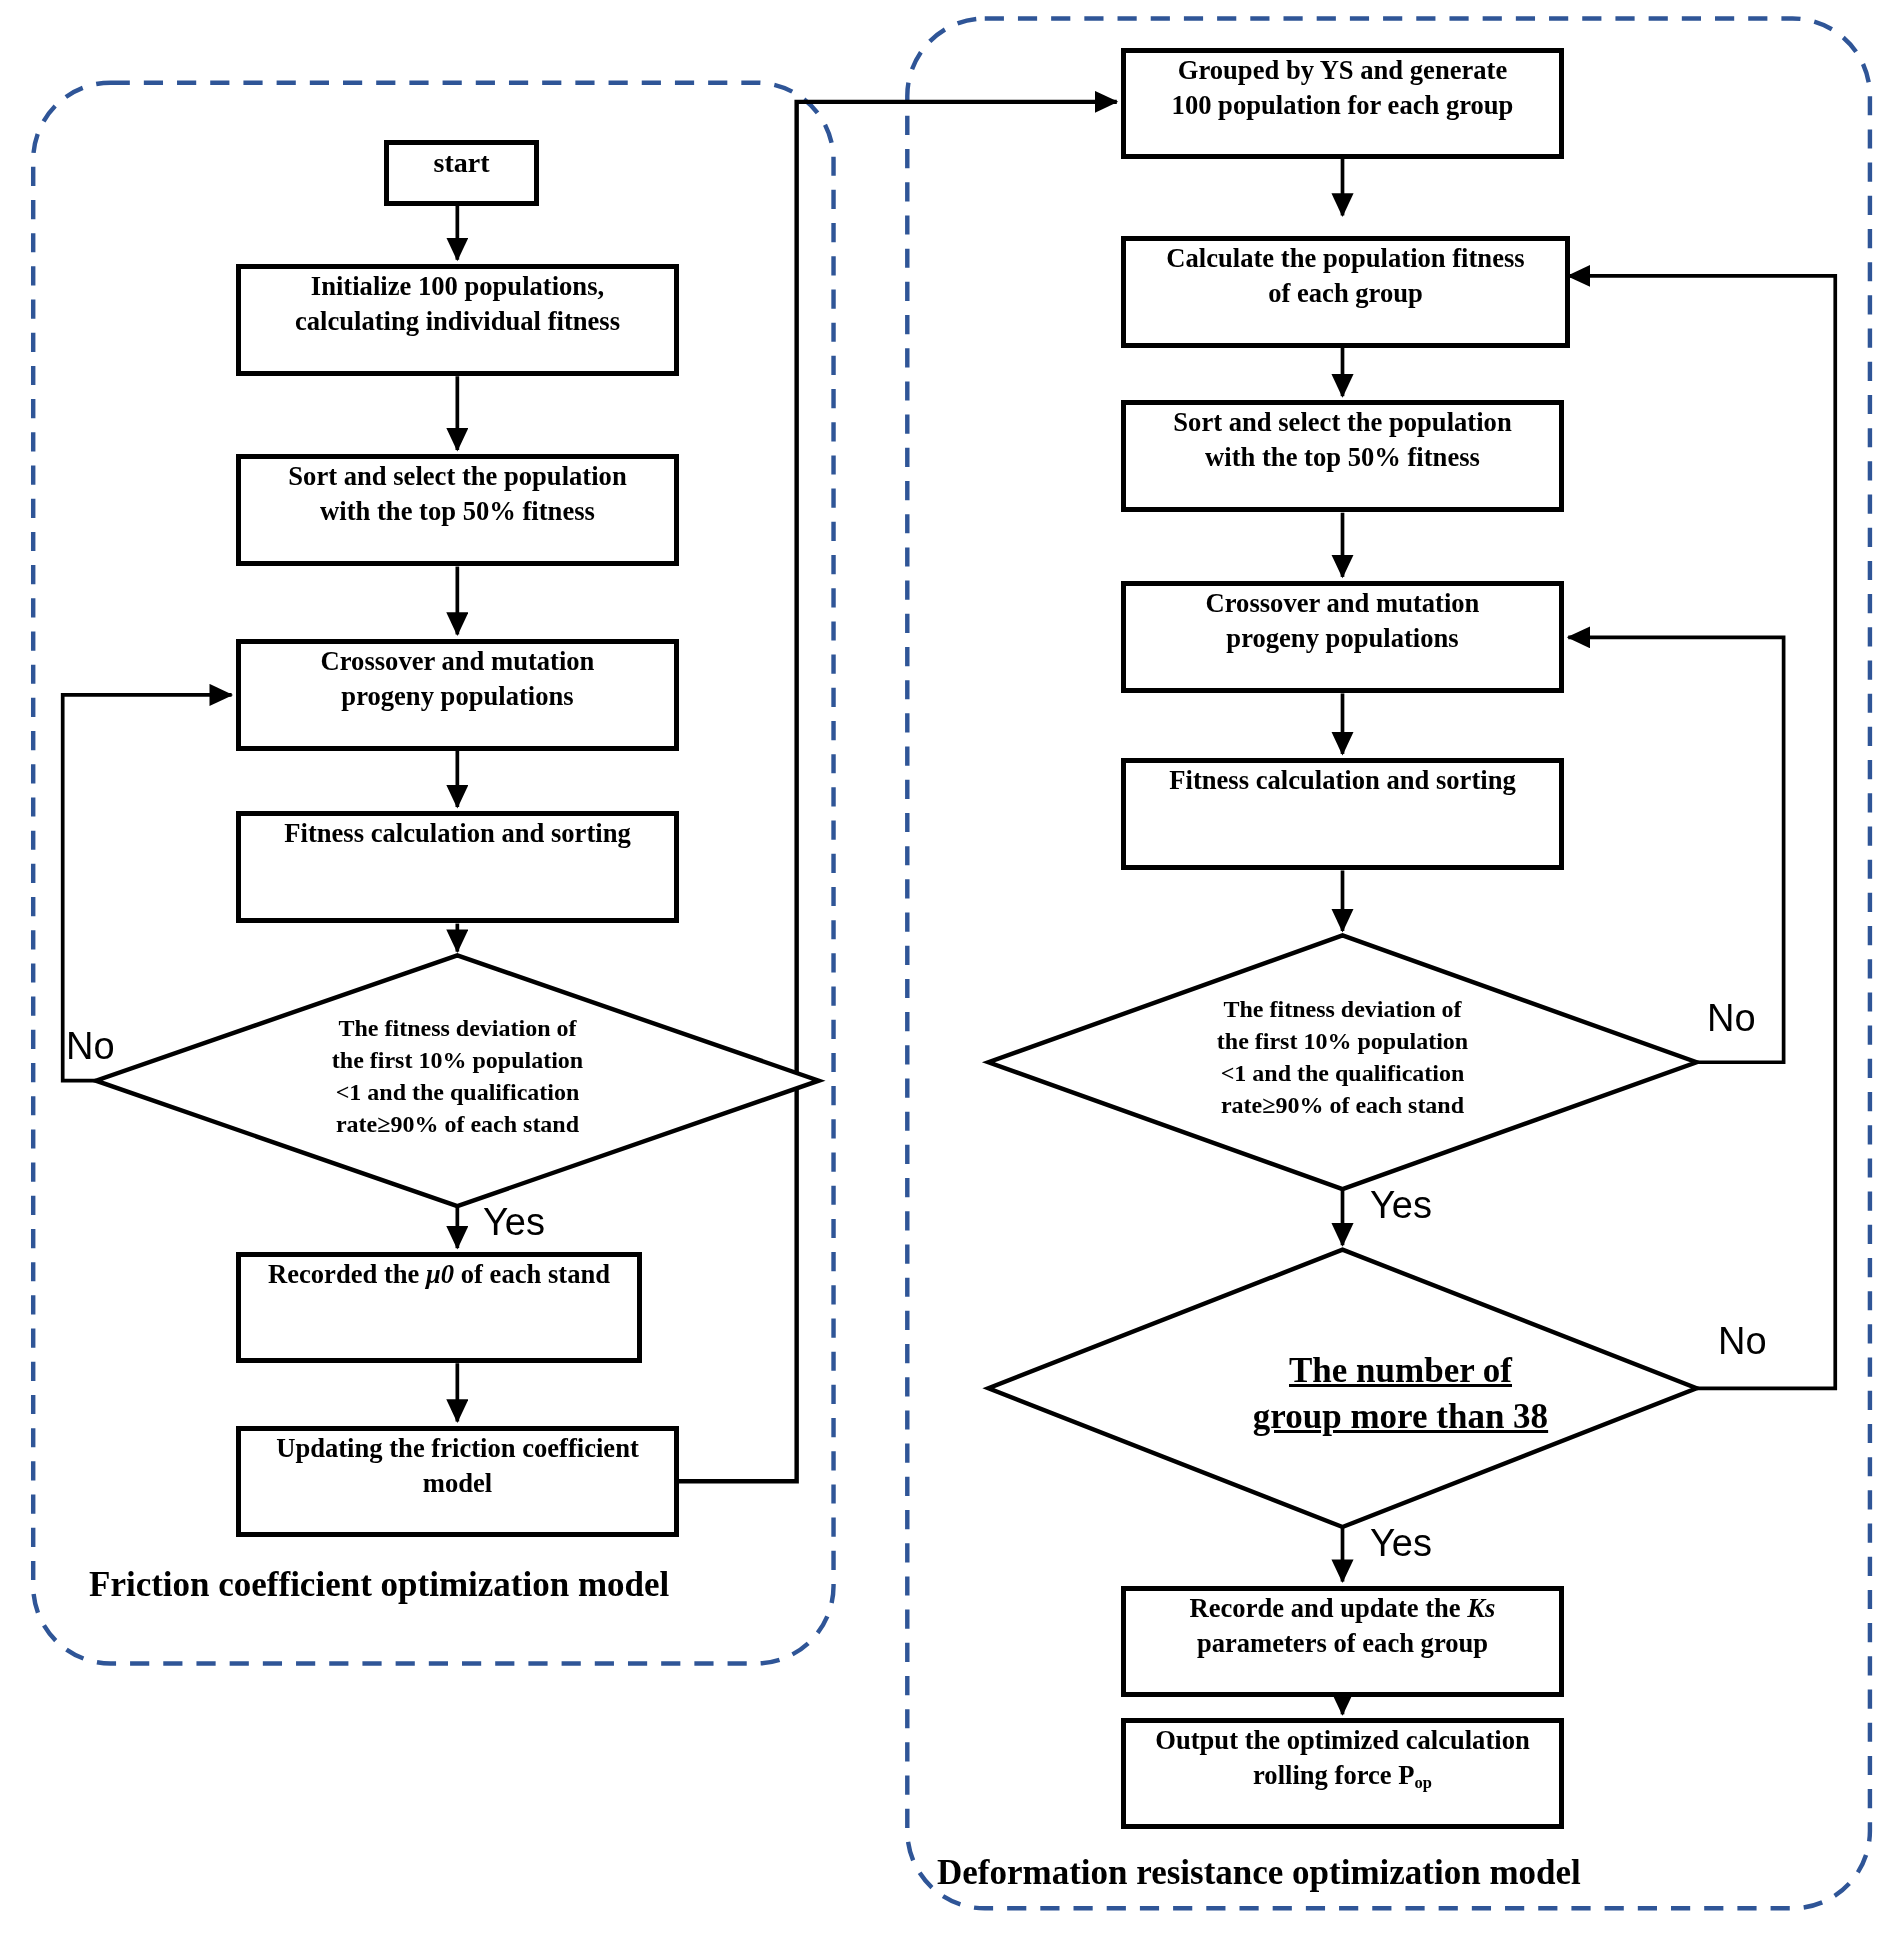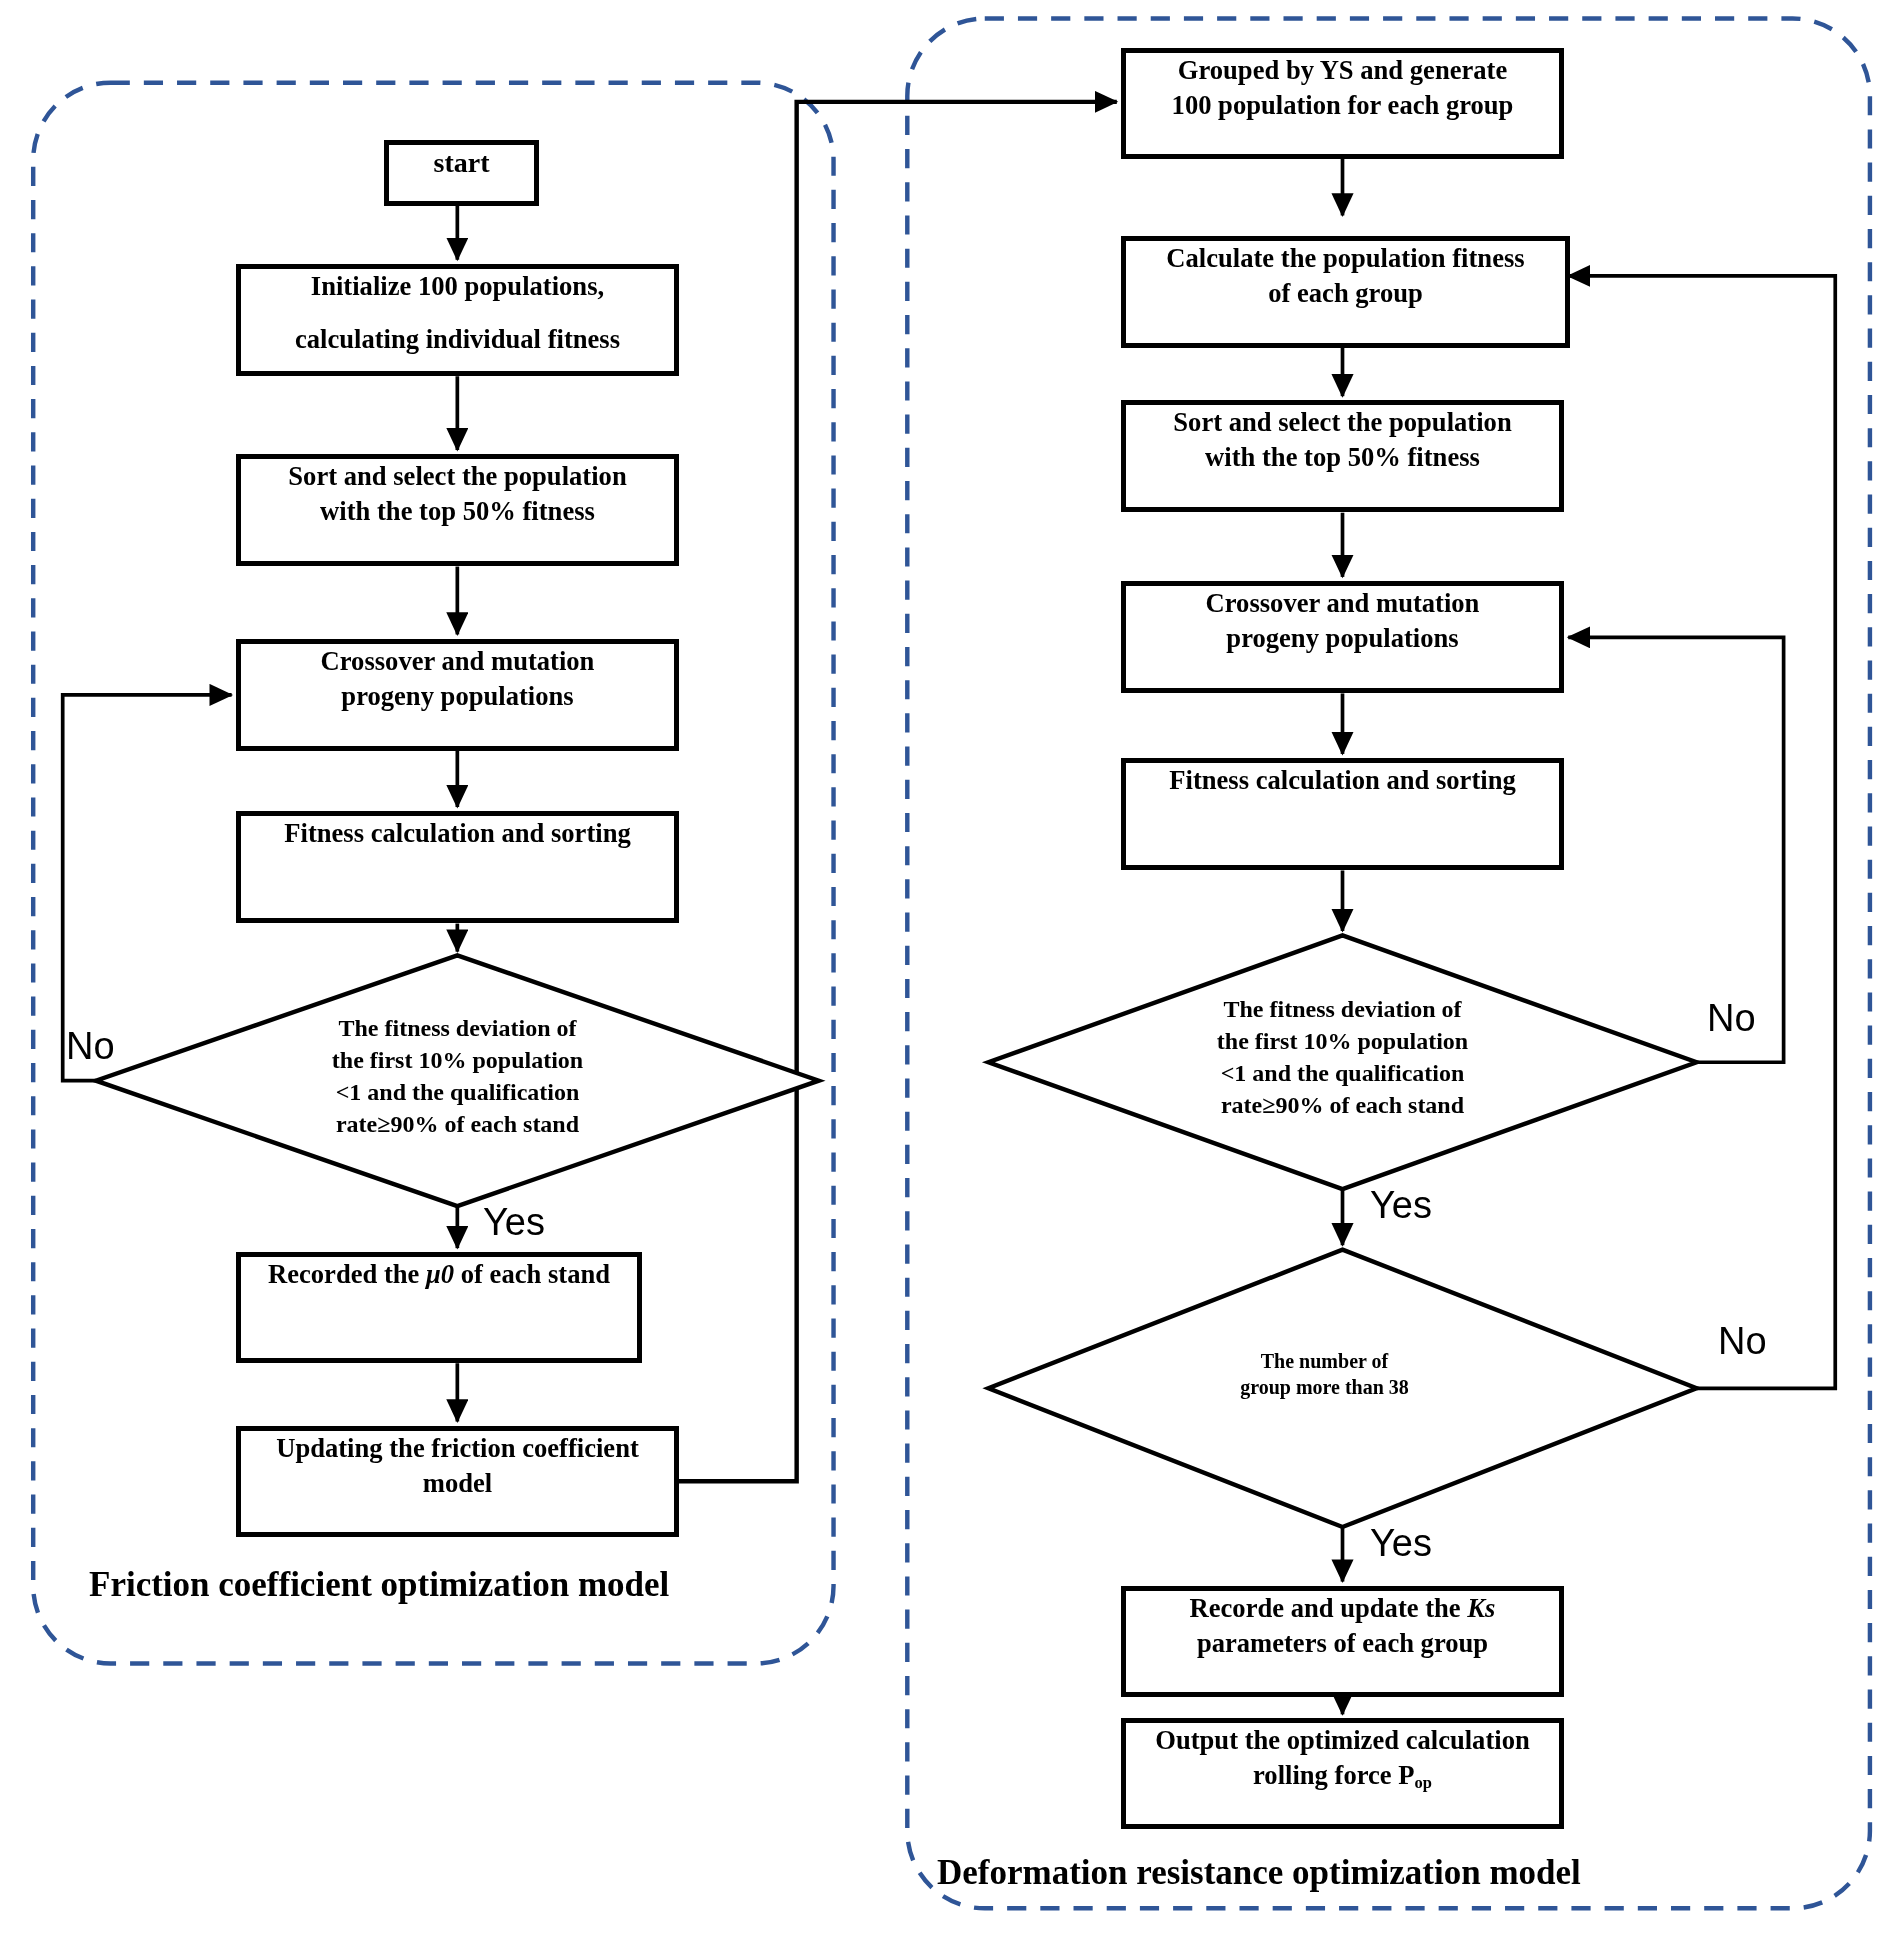--- a/index.html
+++ b/index.html
@@ -61,21 +61,21 @@
 
     <polygon points="620,1295 1110,1465 620,1635 130,1465" fill="#fff" stroke="#000" stroke-width="6"></polygon>
     <polygon points="1820,1268 2300,1440 1820,1612 1340,1440" fill="#fff" stroke="#000" stroke-width="6"></polygon>
     <polygon points="1820,1694 2300,1882 1820,2070 1340,1882" fill="#fff" stroke="#000" stroke-width="6"></polygon>
   </svg>
 
   <div class="box" style="left:384px;top:140px;width:155px;height:66px;font-size:28px;">
     <span class="ln">start</span>
   </div>
 
-  <div class="box" style="left:236px;top:264px;width:443px;height:112px;gap:18px;">
+  <div class="box" style="left:236px;top:264px;width:443px;height:112px;">
     <span class="ln">Initialize 100 populations,</span>
     <span class="ln">calculating individual fitness</span>
   </div>
 
   <div class="box" style="left:236px;top:454px;width:443px;height:112px;">
     <span class="ln">Sort and select the population</span>
     <span class="ln">with the top 50% fitness</span>
   </div>
 
   <div class="box" style="left:236px;top:639px;width:443px;height:112px;">
@@ -132,21 +132,21 @@
     <span class="ln">Fitness calculation and sorting</span>
   </div>
 
   <div class="dtext" style="left:1158px;top:993px;width:369px;">
     <span class="ln">The fitness deviation of</span>
     <span class="ln">the first 10% population</span>
     <span class="ln">&lt;1 and the qualification</span>
     <span class="ln">rate≥90% of each stand</span>
   </div>
 
-  <div class="dtext" style="left:1140px;top:1348px;width:369px;font-size:20px;line-height:1.3;">
+  <div class="dtext" style="left:1216px;top:1348px;width:369px;font-size:35px;line-height:1.3;text-decoration:underline;">
     <span class="ln">The number of</span>
     <span class="ln">group more than 38</span>
   </div>
 
   <div class="box" style="left:1121px;top:1718px;width:443px;height:111px;">
     <span class="ln">Output the optimized calculation</span>
     <span class="ln nowrap"><span>rolling force</span> <span><span>P</span><span class="subtxt">op</span></span></span>
   </div>
 
   <div class="box" style="left:1121px;top:1586px;width:443px;height:111px;">

